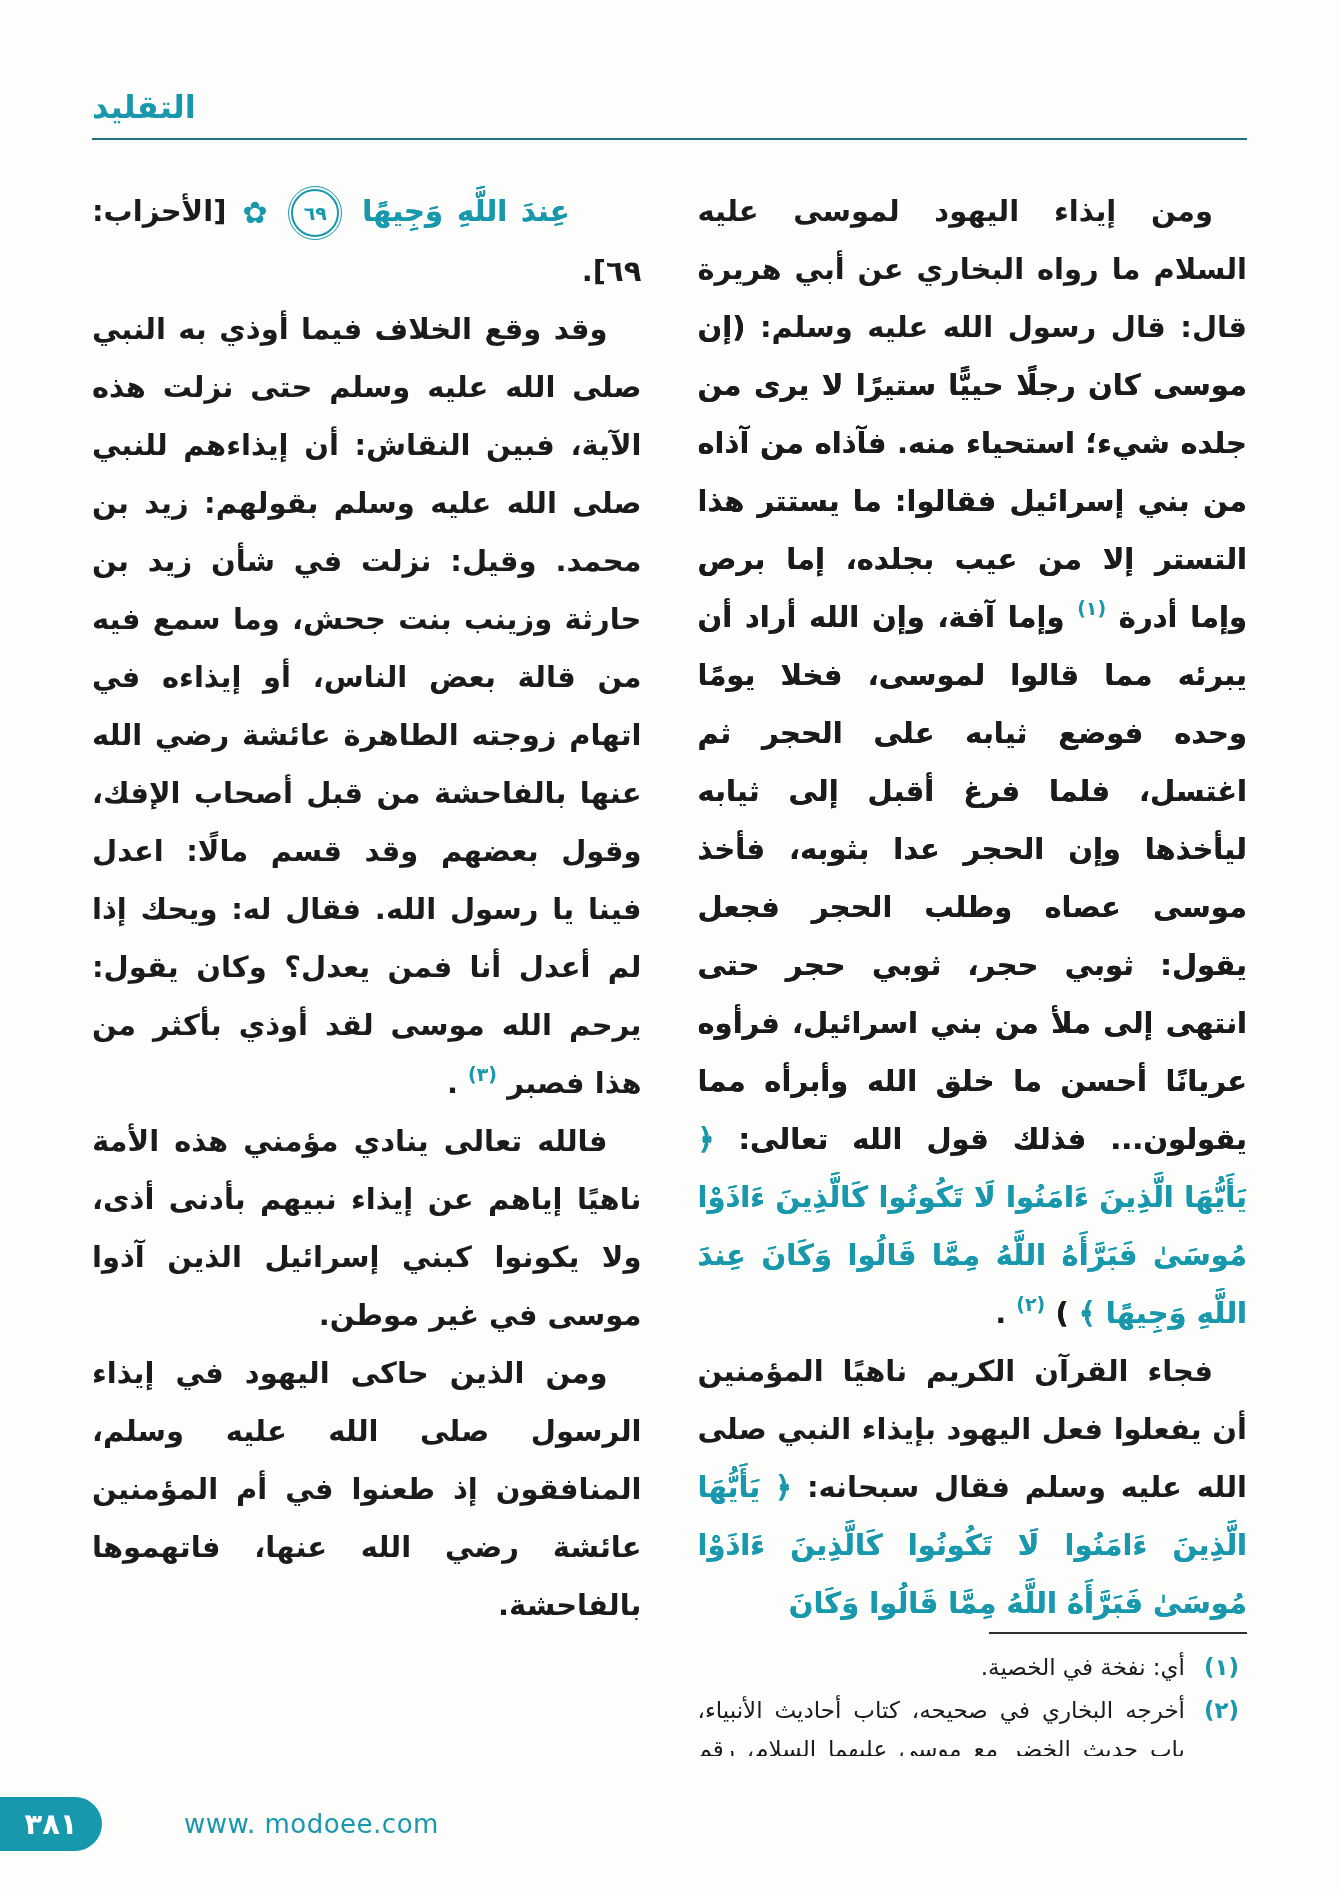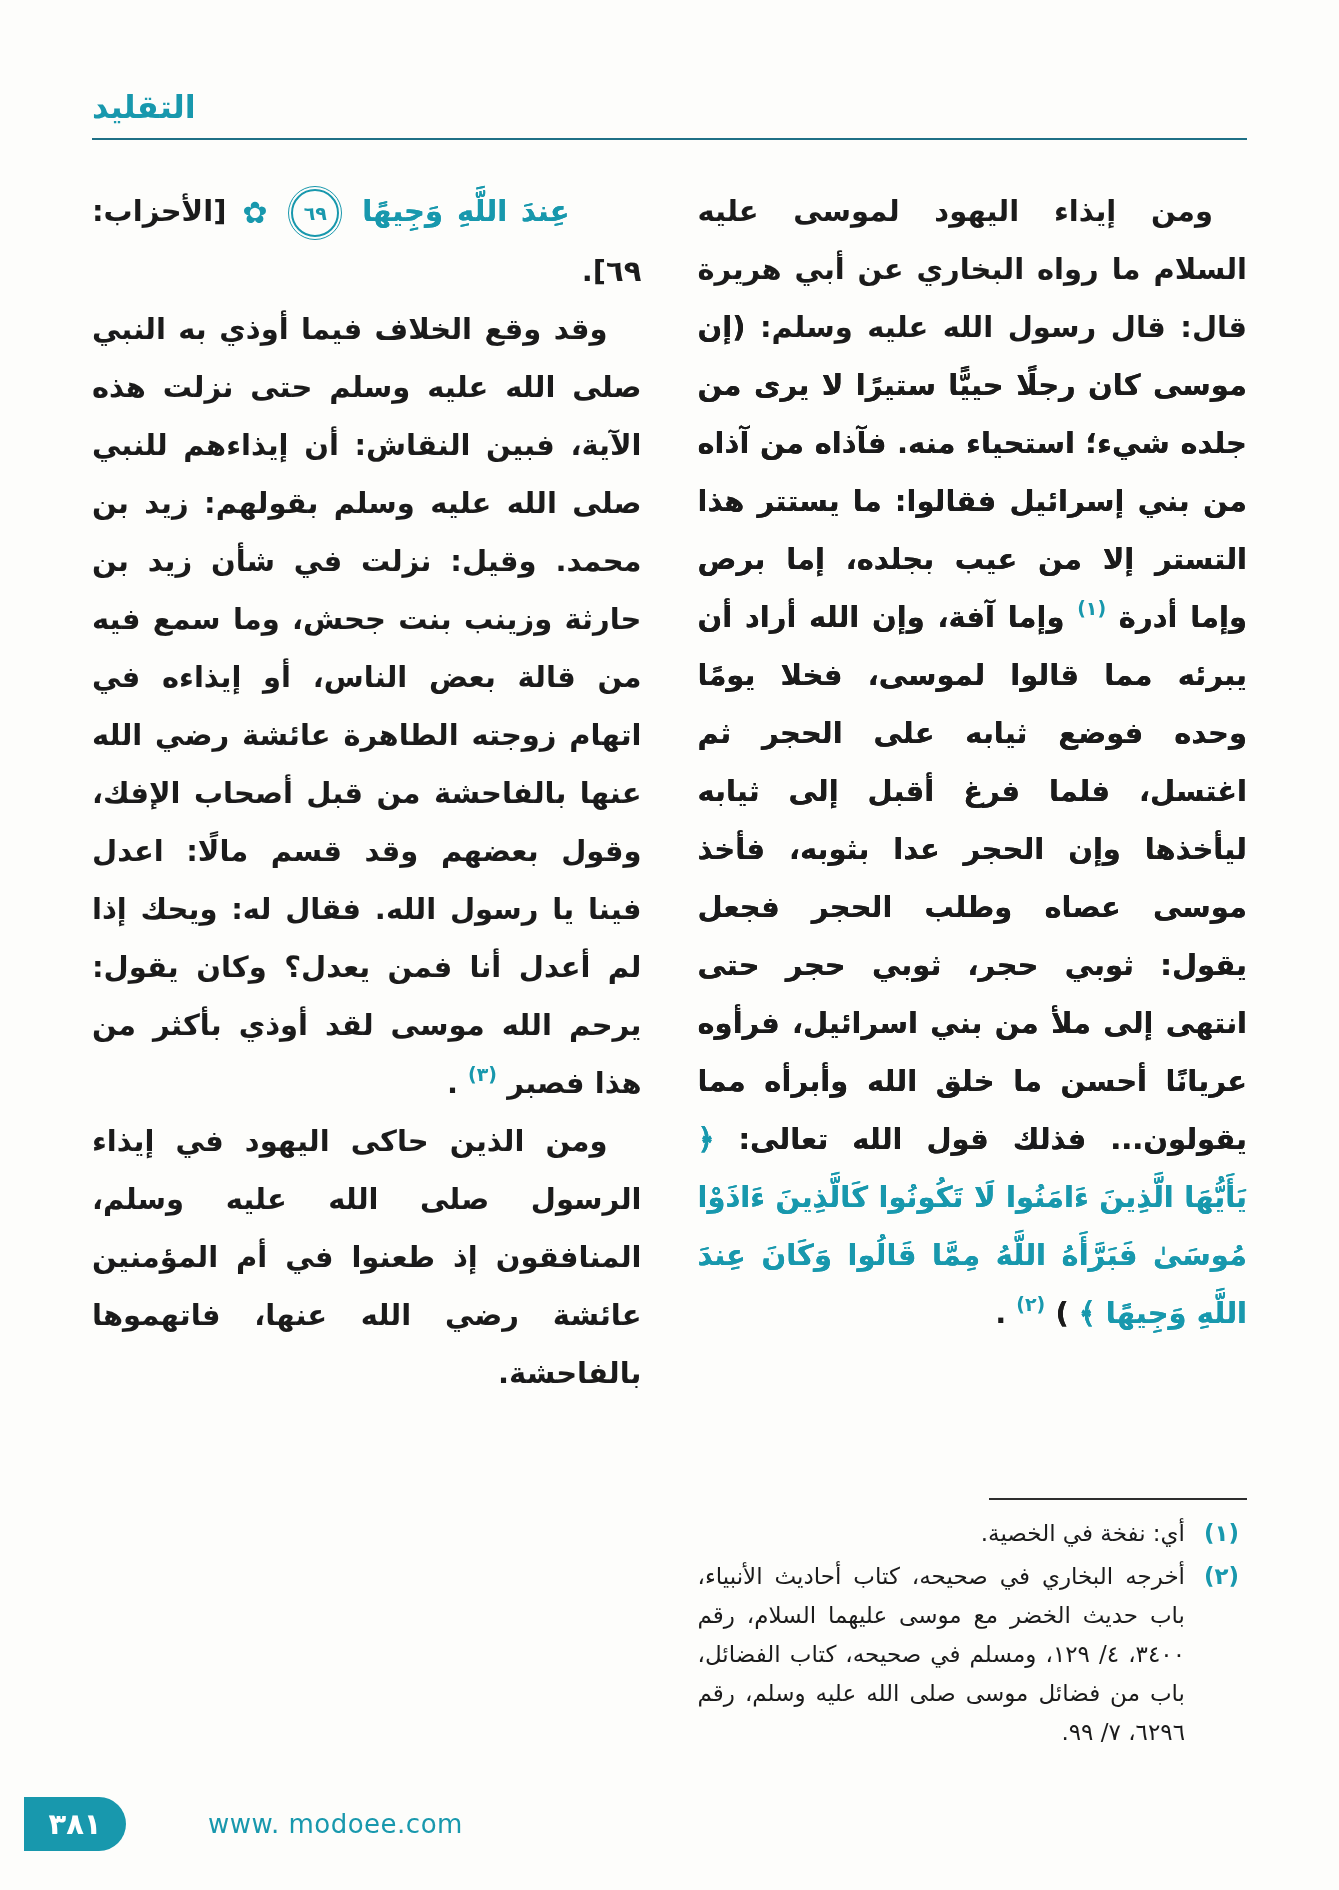--- a/index.html
+++ b/index.html
@@ -102,21 +102,20 @@
     position:absolute;right:8px;top:0;
     color:var(--accent);
     font-weight:700;
   }
   
   .footer{
     position:absolute;left:0;right:92px;bottom:38px;
     height:56px;
     display:flex;align-items:center;
     direction:ltr;
-    padding-left:24px;
   }
   .page-num-tab{
     width:102px;height:54px;
     background:var(--accent);
     border-radius:0 27px 27px 0;
     color:#ffffff;
     display:flex;align-items:center;justify-content:center;
     font-size:29px;font-weight:700;
   }
   .site{
@@ -142,20 +141,24 @@
       <p class="para">
         <span>ومن إيذاء اليهود لموسى عليه السلام ما رواه البخاري عن أبي هريرة قال: قال رسول الله عليه وسلم: </span>
         <span class="hadith">(إن موسى كان رجلًا حييًّا ستيرًا لا يرى من جلده شيء؛ استحياء منه. فآذاه من آذاه من بني إسرائيل فقالوا: ما يستتر هذا التستر إلا من عيب بجلده، إما برص وإما أدرة</span>
         <span class="fn-ref">(١)</span>
         <span class="hadith"> وإما آفة، وإن الله أراد أن يبرئه مما قالوا لموسى، فخلا يومًا وحده فوضع ثيابه على الحجر ثم اغتسل، فلما فرغ أقبل إلى ثيابه ليأخذها وإن الحجر عدا بثوبه، فأخذ موسى عصاه وطلب الحجر فجعل يقول: ثوبي حجر، ثوبي حجر حتى انتهى إلى ملأ من بني اسرائيل، فرأوه عريانًا أحسن ما خلق الله وأبرأه مما يقولون... فذلك قول الله تعالى: </span>
         <span class="quran">﴿ يَأَيُّهَا الَّذِينَ ءَامَنُوا لَا تَكُونُوا كَالَّذِينَ ءَاذَوْا مُوسَىٰ فَبَرَّأَهُ اللَّهُ مِمَّا قَالُوا وَكَانَ عِندَ اللَّهِ وَجِيهًا ﴾</span>
         <span class="hadith">)</span>
         <span class="fn-ref">(٢)</span>
         <span>.</span>
       </p>
+      <p class="para">
+        <span>فجاء القرآن الكريم ناهيًا المؤمنين أن يفعلوا فعل اليهود بإيذاء النبي صلى الله عليه وسلم فقال سبحانه: </span>
+        <span class="quran">﴿ يَأَيُّهَا الَّذِينَ ءَامَنُوا لَا تَكُونُوا كَالَّذِينَ ءَاذَوْا مُوسَىٰ فَبَرَّأَهُ اللَّهُ مِمَّا قَالُوا وَكَانَ</span>
+      </p>
 
       <div class="footnotes">
         <div class="fn-rule"></div>
         <div class="fn">
           <span class="fn-marker">(١)</span>
           <div>أي: نفخة في الخصية.</div>
         </div>
         <div class="fn">
           <span class="fn-marker">(٢)</span>
           <div>أخرجه البخاري في صحيحه، كتاب أحاديث الأنبياء، باب حديث الخضر مع موسى عليهما السلام، رقم ٣٤٠٠، ٤/ ١٢٩، ومسلم في صحيحه، كتاب الفضائل، باب من فضائل موسى صلى الله عليه وسلم، رقم ٦٢٩٦، ٧/ ٩٩.</div>
@@ -170,20 +173,21 @@
             <span>٦٩</span>
           </span>
         <span class="flower">✿</span>
         <span> [الأحزاب: ٦٩].</span>
       </p>
       <p class="para">
         <span>وقد وقع الخلاف فيما أوذي به النبي صلى الله عليه وسلم حتى نزلت هذه الآية، فبين النقاش: أن إيذاءهم للنبي صلى الله عليه وسلم بقولهم: زيد بن محمد. وقيل: نزلت في شأن زيد بن حارثة وزينب بنت جحش، وما سمع فيه من قالة بعض الناس، أو إيذاءه في اتهام زوجته الطاهرة عائشة رضي الله عنها بالفاحشة من قبل أصحاب الإفك، وقول بعضهم وقد قسم مالًا: اعدل فينا يا رسول الله. فقال له: ويحك إذا لم أعدل أنا فمن يعدل؟ وكان يقول: يرحم الله موسى لقد أوذي بأكثر من هذا فصبر</span>
         <span class="fn-ref">(٣)</span>
         <span>.</span>
       </p>
+      <p class="para">فالله تعالى ينادي مؤمني هذه الأمة ناهيًا إياهم عن إيذاء نبيهم بأدنى أذى، ولا يكونوا كبني إسرائيل الذين آذوا موسى في غير موطن.</p>
       <p class="para">ومن الذين حاكى اليهود في إيذاء الرسول صلى الله عليه وسلم، المنافقون إذ طعنوا في أم المؤمنين عائشة رضي الله عنها، فاتهموها بالفاحشة.</p>
 
     </section>
 
   </div>
 
   <div class="footer">
     <div class="page-num-tab">
       <span>٣٨١</span>
     </div>

